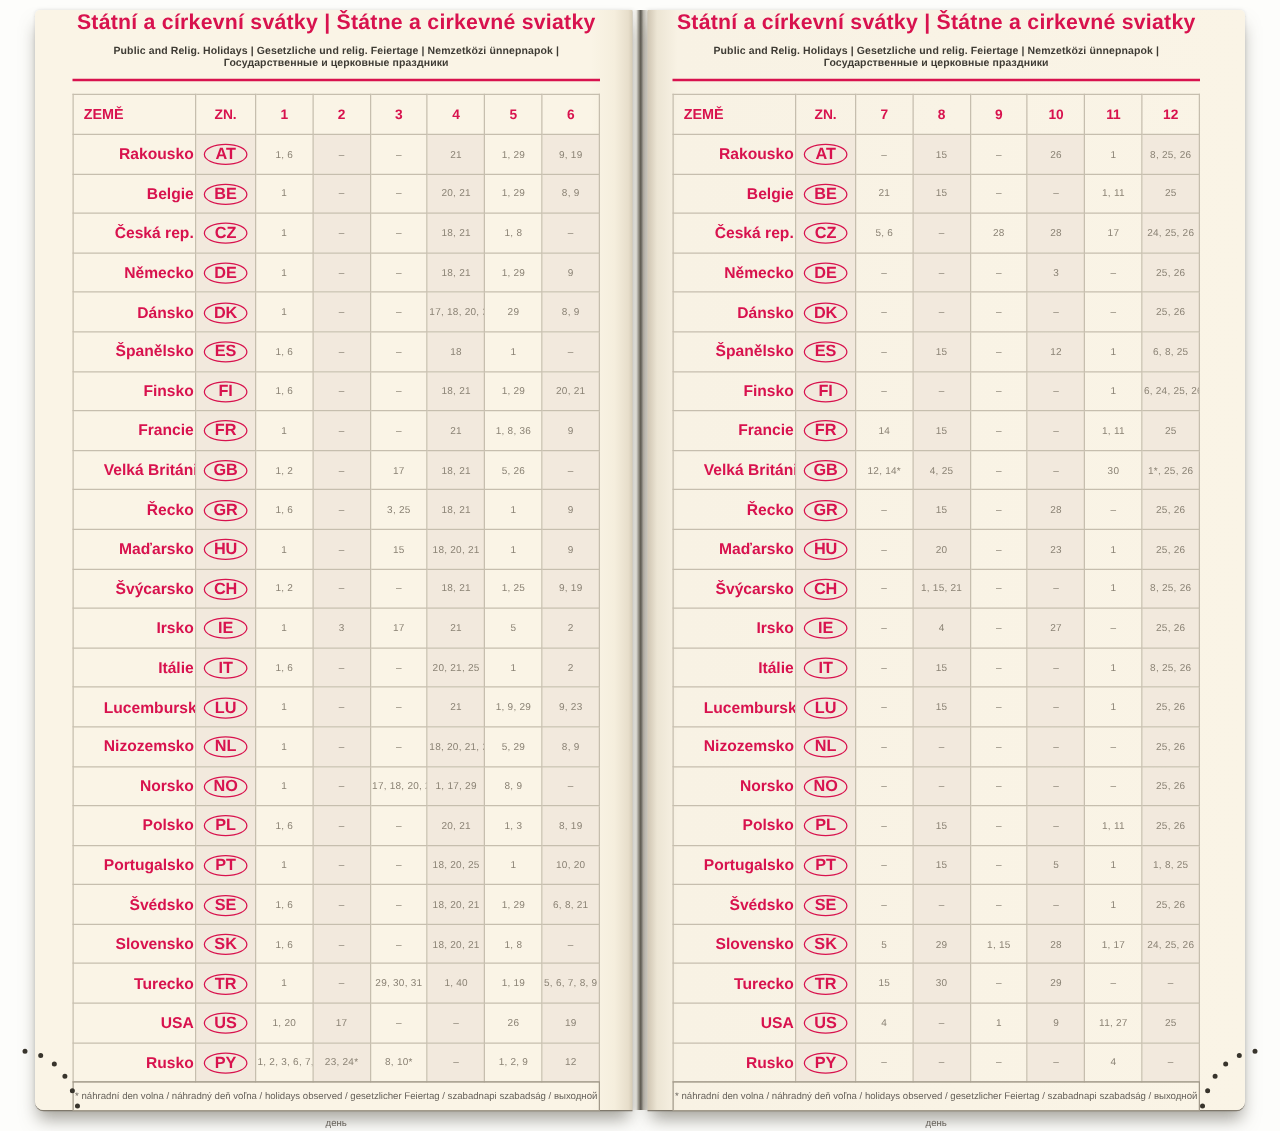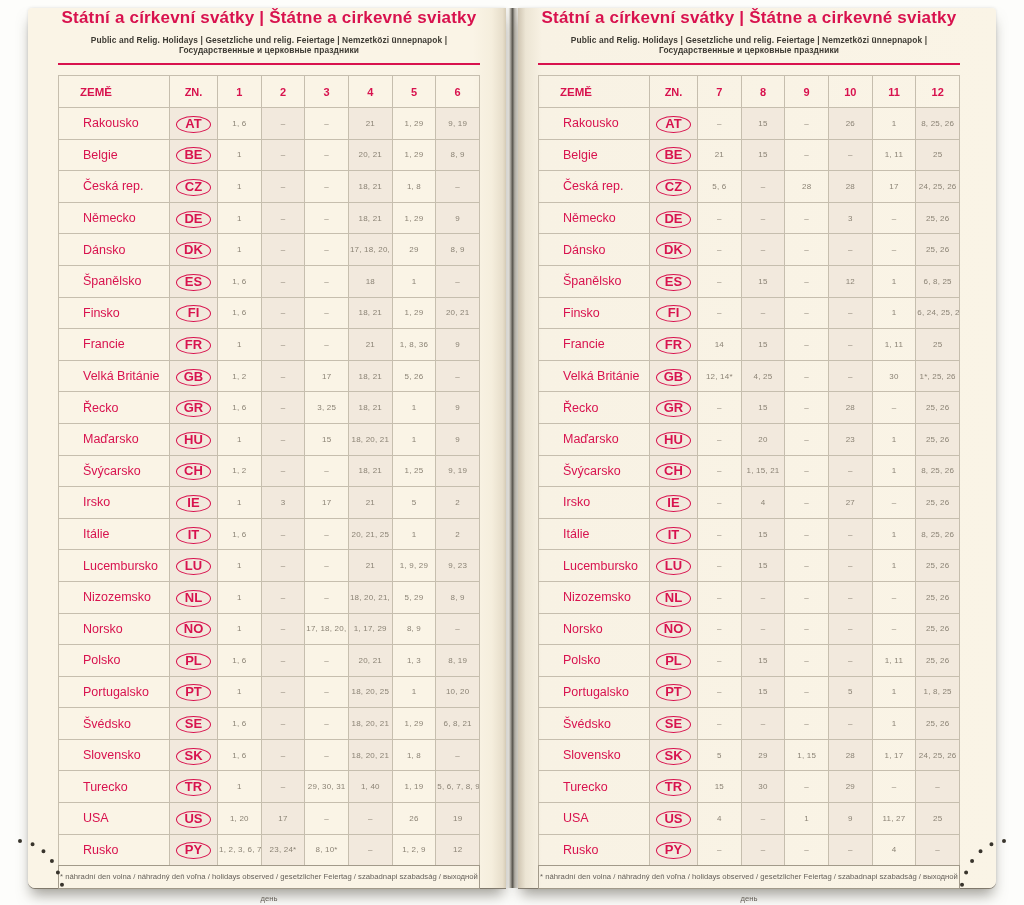--- a/index.html
+++ b/index.html
@@ -21,25 +21,25 @@
 
   .page-title{margin:0;text-align:center;font-size:17px;font-weight:bold;
     letter-spacing:.2px;color:var(--accent);}
   .subtitle{margin-top:7px;text-align:center;font-size:8.4px;font-weight:bold;color:#3e3b34;letter-spacing:.1px;}
   .redline{height:2px;background:var(--accent);margin-top:8px;}
 
   table.holidays{width:100%;border-collapse:collapse;margin-top:10px;table-layout:fixed;
     border:1px solid #a29a8a;background:transparent;}
   table.holidays th,table.holidays td{border:1px solid #c6beae;overflow:hidden;white-space:nowrap;}
   table.holidays th{height:29px;color:var(--accent);font-weight:bold;font-size:11px;text-align:center;}
-  table.holidays th.col-country{text-align:left;padding-left:21px;font-size:11.5px;}
+  table.holidays th.col-country{text-align:left;padding-left:8px;font-size:11.5px;}
   table.holidays td{height:28.6px;}
   .col-country{width:88px;}
   .col-code{width:45px;text-align:center;}
-  td.col-country{color:var(--accent);font-weight:normal;font-size:12.5px;text-align:left;padding-left:24px;}
+  td.col-country{color:var(--accent);font-weight:bold;font-size:12.5px;text-align:right;padding-left:24px;}
   td.col-month{text-align:center;font-size:8px;color:#8b8375;letter-spacing:.2px;}
   td.tint,th.tint{background:var(--tint);}
   .oval{display:inline-block;min-width:27px;padding:0 3px;height:15px;line-height:14px;
     border:1.5px solid var(--accent);border-radius:50%;color:var(--accent);font-weight:bold;font-size:13px;
     text-align:center;box-sizing:content-box;}
 
   .footnote-box{border:1px solid #a29a8a;margin-top:-1px;height:22px;line-height:22px;
     text-align:center;font-size:7.7px;color:#66615a;}
 
   .corner-dots{position:absolute;bottom:-7px;pointer-events:none;}

